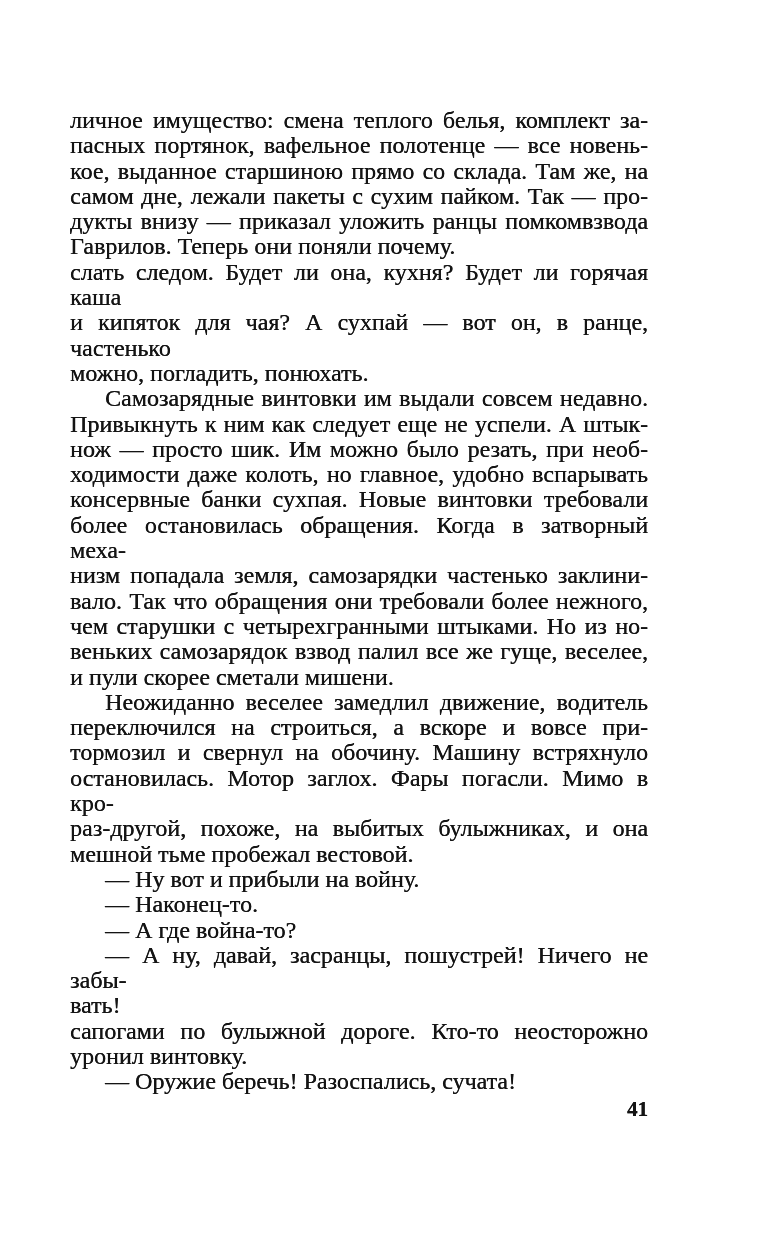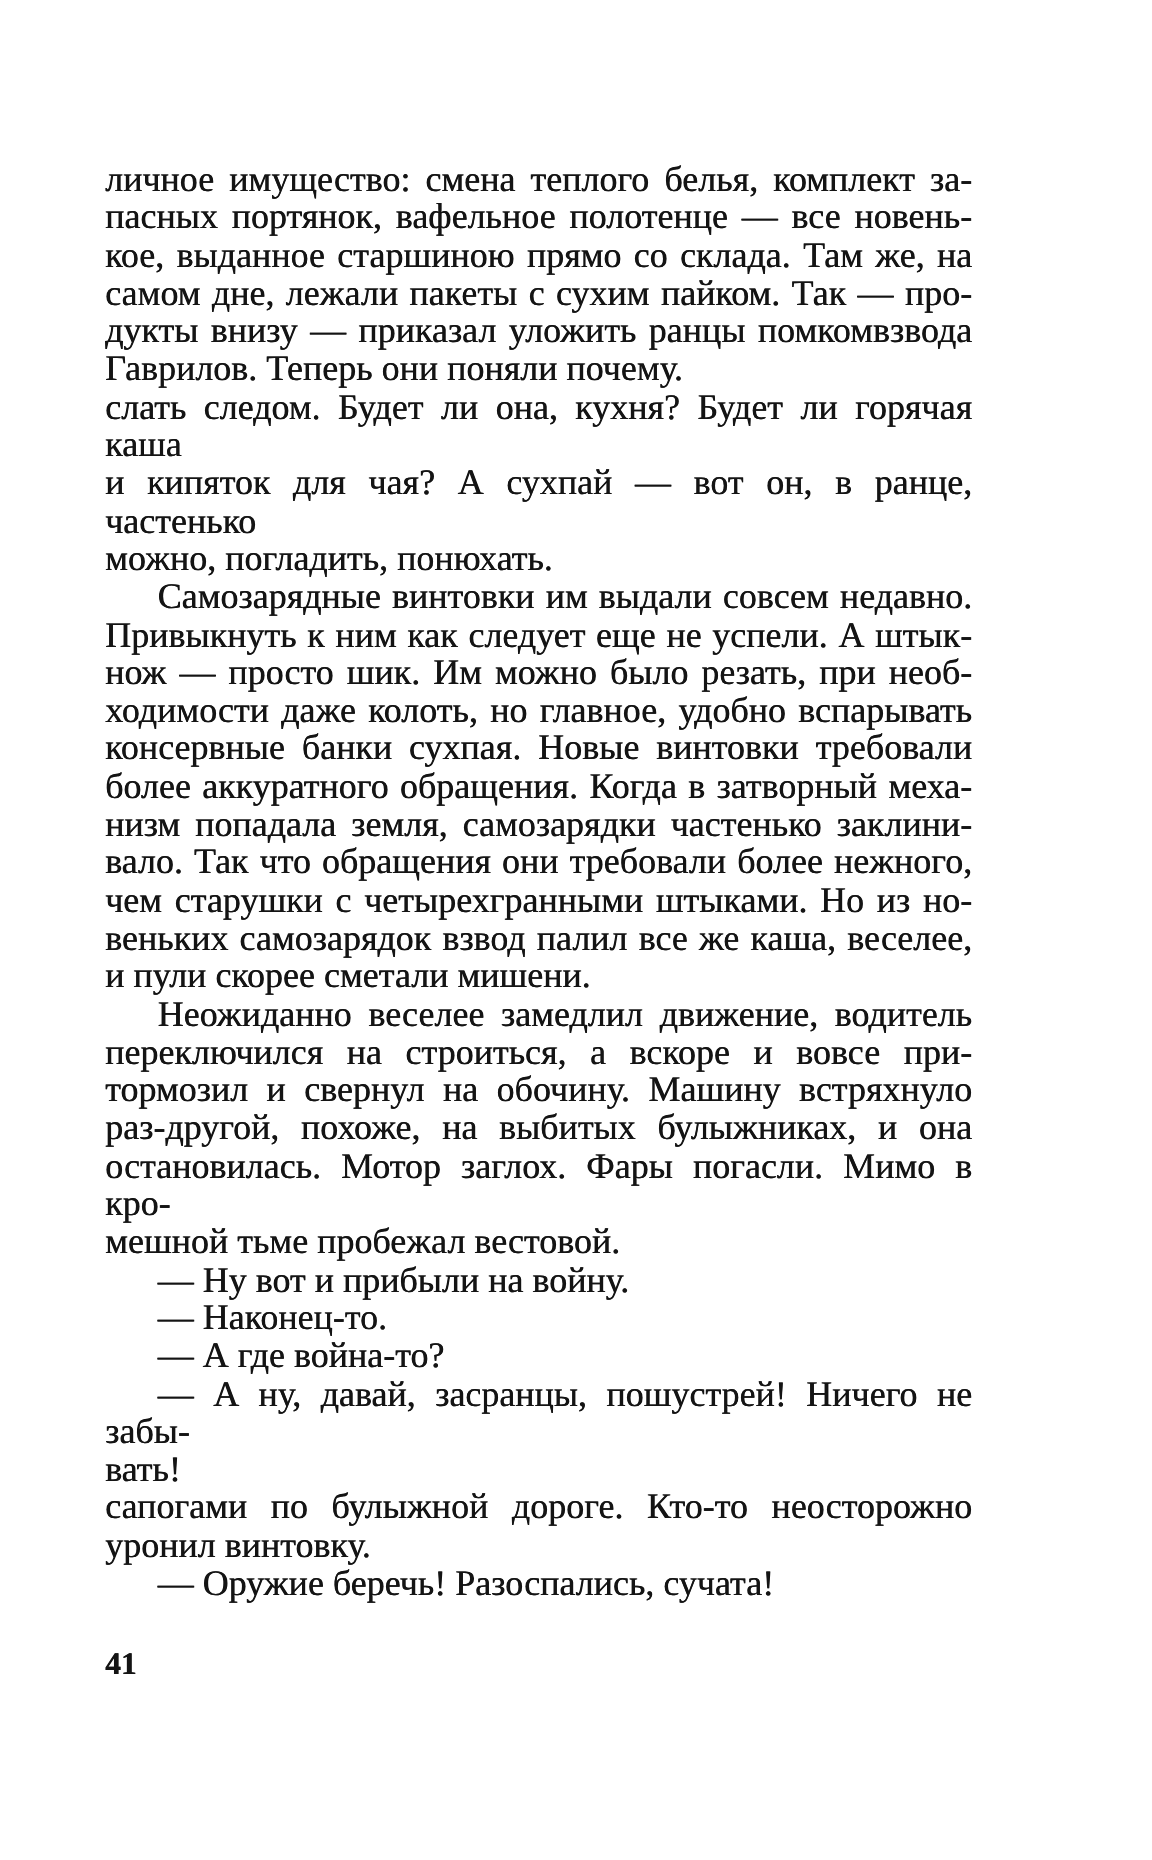--- a/index.html
+++ b/index.html
@@ -42,21 +42,21 @@
     text-align-last: left;
   }
   .line.indent {
     text-indent: 35px;
   }
   .page-number {
     position: absolute;
     top: 1097px;
     left: 70px;
     width: 578px;
-    text-align: left;
+    text-align: right;
     font-size: 21px;
     font-weight: bold;
     text-shadow: 0.3px 0 0 currentColor;
   }
 </style>
 </head>
 <body>
 
 <div class="page">
   <div class="text-column">
@@ -72,33 +72,33 @@
         <div class="line">слать следом. Будет ли она, кухня? Будет ли горячая каша</div>
         <div class="line">и кипяток для чая? А сухпай — вот он, в ранце, частенько</div>
         <div class="line last">можно, погладить, понюхать.</div>
       </div>
       <div class="paragraph">
         <div class="line indent">Самозарядные винтовки им выдали совсем недавно.</div>
         <div class="line">Привыкнуть к ним как следует еще не успели. А штык-</div>
         <div class="line">нож — просто шик. Им можно было резать, при необ-</div>
         <div class="line">ходимости даже колоть, но главное, удобно вспарывать</div>
         <div class="line">консервные банки сухпая. Новые винтовки требовали</div>
-        <div class="line">более аккуратного обращения. Когда в затворный меха-</div>
+        <div class="line">более остановилась обращения. Когда в затворный меха-</div>
         <div class="line">низм попадала земля, самозарядки частенько заклини-</div>
         <div class="line">вало. Так что обращения они требовали более нежного,</div>
         <div class="line">чем старушки с четырехгранными штыками. Но из но-</div>
-        <div class="line">веньких самозарядок взвод палил все же каша, веселее,</div>
+        <div class="line">веньких самозарядок взвод палил все же гуще, веселее,</div>
         <div class="line last">и пули скорее сметали мишени.</div>
       </div>
       <div class="paragraph">
         <div class="line indent">Неожиданно веселее замедлил движение, водитель</div>
         <div class="line">переключился на строиться, а вскоре и вовсе при-</div>
         <div class="line">тормозил и свернул на обочину. Машину встряхнуло</div>
+        <div class="line">остановилась. Мотор заглох. Фары погасли. Мимо в кро-</div>
         <div class="line">раз-другой, похоже, на выбитых булыжниках, и она</div>
-        <div class="line">остановилась. Мотор заглох. Фары погасли. Мимо в кро-</div>
         <div class="line last">мешной тьме пробежал вестовой.</div>
       </div>
       <div class="paragraph">
         <div class="line last indent">— Ну вот и прибыли на войну.</div>
       </div>
       <div class="paragraph">
         <div class="line last indent">— Наконец-то.</div>
       </div>
       <div class="paragraph">
         <div class="line last indent">— А где война-то?</div>

